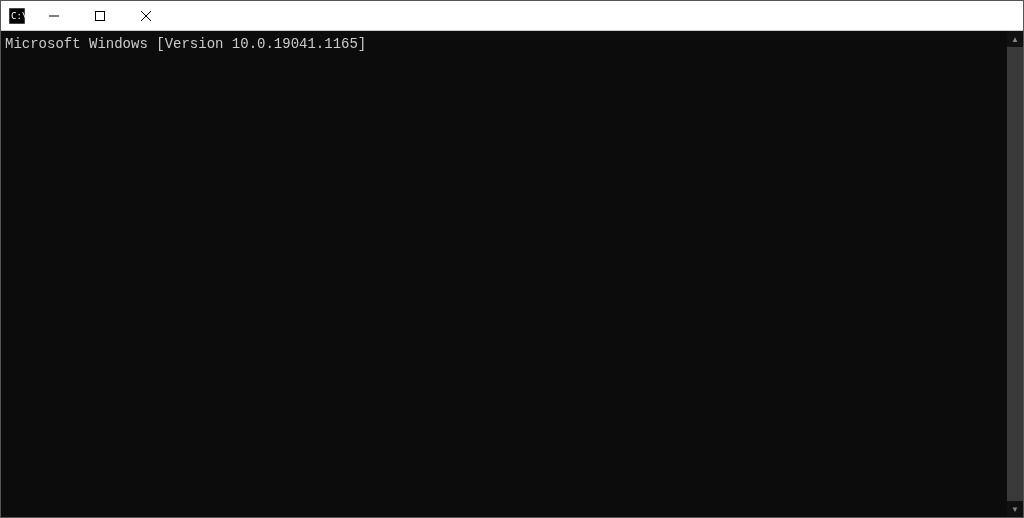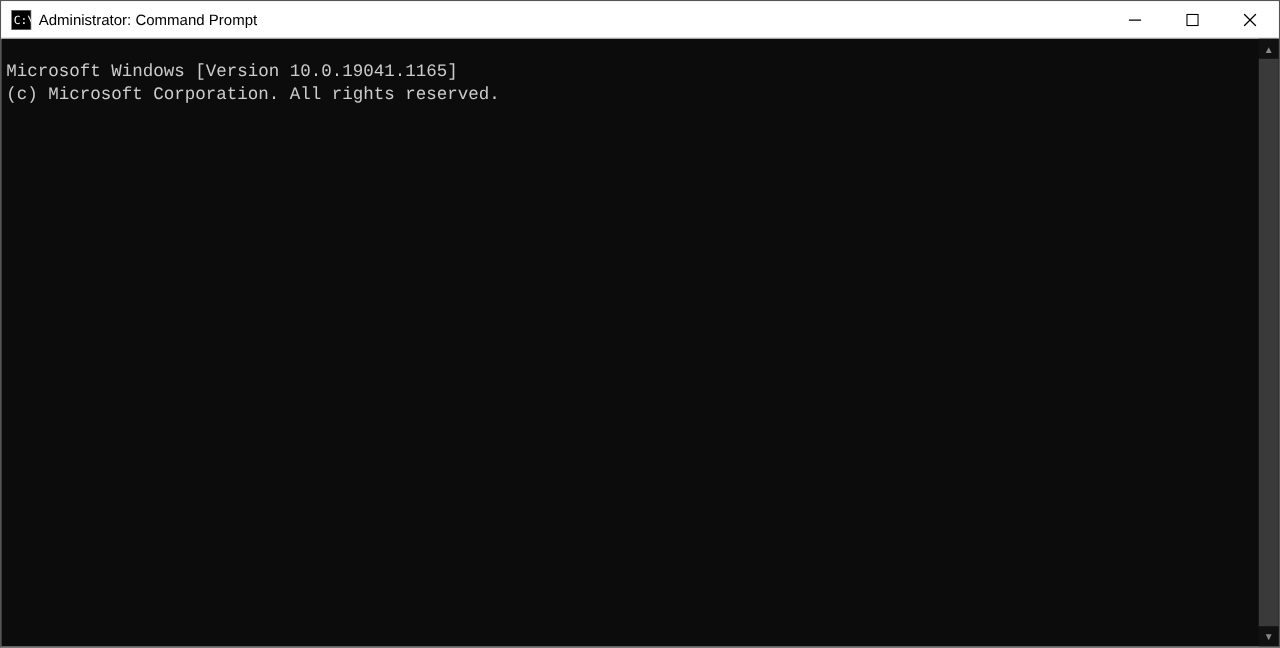--- a/index.html
+++ b/index.html
@@ -55,21 +55,21 @@
       cursor: pointer;
     }
     .terminal-area {
       flex: 1;
       display: flex;
       background: #0c0c0c;
       position: relative;
     }
     .terminal {
       flex: 1;
-      padding: 18px 4px;
+      padding: 4px 4px;
       font-family: Consolas, "Courier New", monospace;
       font-size: 14px;
       line-height: 18px;
       color: #cccccc;
       white-space: pre;
       overflow: hidden;
     }
     .scrollbar {
       width: 16px;
       background: #111;
@@ -101,41 +101,40 @@
 <body>
 
 <div class="window">
   <div class="titlebar">
     <div class="titlebar-icon">
       <svg width="16" height="16" viewBox="0 0 16 16">
         <rect x="0" y="0" width="16" height="16" fill="#000" stroke="#888" stroke-width="1"></rect>
         <text x="2" y="11" font-size="9" fill="#fff" font-family="monospace">C:\</text>
       </svg>
     </div>
-    <div class="titlebar-title">Administrator: Command Prompt</div>
     <div class="titlebar-controls">
       <div class="titlebar-btn">
         <svg width="10" height="10" viewBox="0 0 10 10">
           <line x1="0" y1="5" x2="10" y2="5" stroke="#000" stroke-width="1"></line>
         </svg>
       </div>
       <div class="titlebar-btn">
         <svg width="10" height="10" viewBox="0 0 10 10">
           <rect x="0.5" y="0.5" width="9" height="9" fill="none" stroke="#000" stroke-width="1"></rect>
         </svg>
       </div>
       <div class="titlebar-btn close">
         <svg width="10" height="10" viewBox="0 0 10 10">
           <line x1="0" y1="0" x2="10" y2="10" stroke="#000" stroke-width="1"></line>
           <line x1="10" y1="0" x2="0" y2="10" stroke="#000" stroke-width="1"></line>
         </svg>
       </div>
     </div>
   </div>
   <div class="terminal-area">
-    <div class="terminal"><span class="line">Microsoft Windows [Version 10.0.19041.1165]</span><span class="line">(c) Microsoft Corporation. All rights reserved.</span><span class="line"></span></div>
+    <div class="terminal"><span class="line">Microsoft Windows [Version 10.0.19041.1165]</span><span class="line"></span></div>
     <div class="scrollbar">
       <div class="scroll-arrow up">▲</div>
       <div class="scrollbar-thumb"></div>
       <div class="scroll-arrow down">▼</div>
     </div>
   </div>
 </div>
 
 </body></html>

